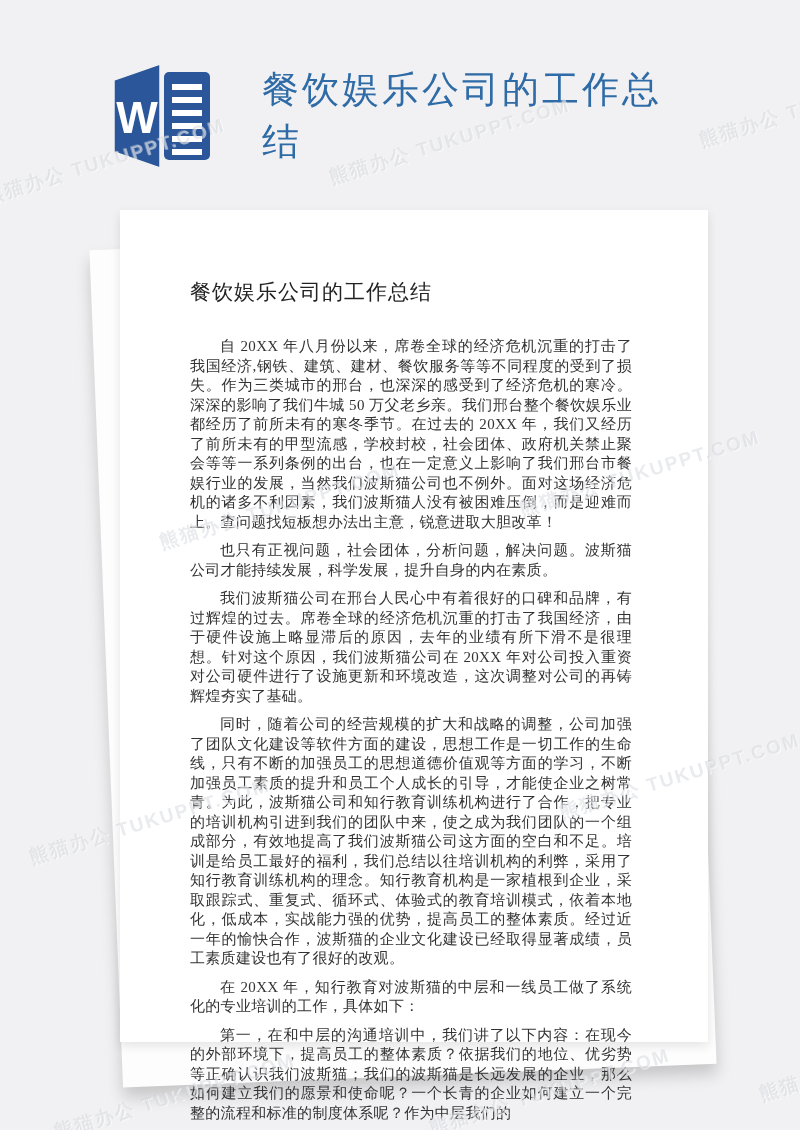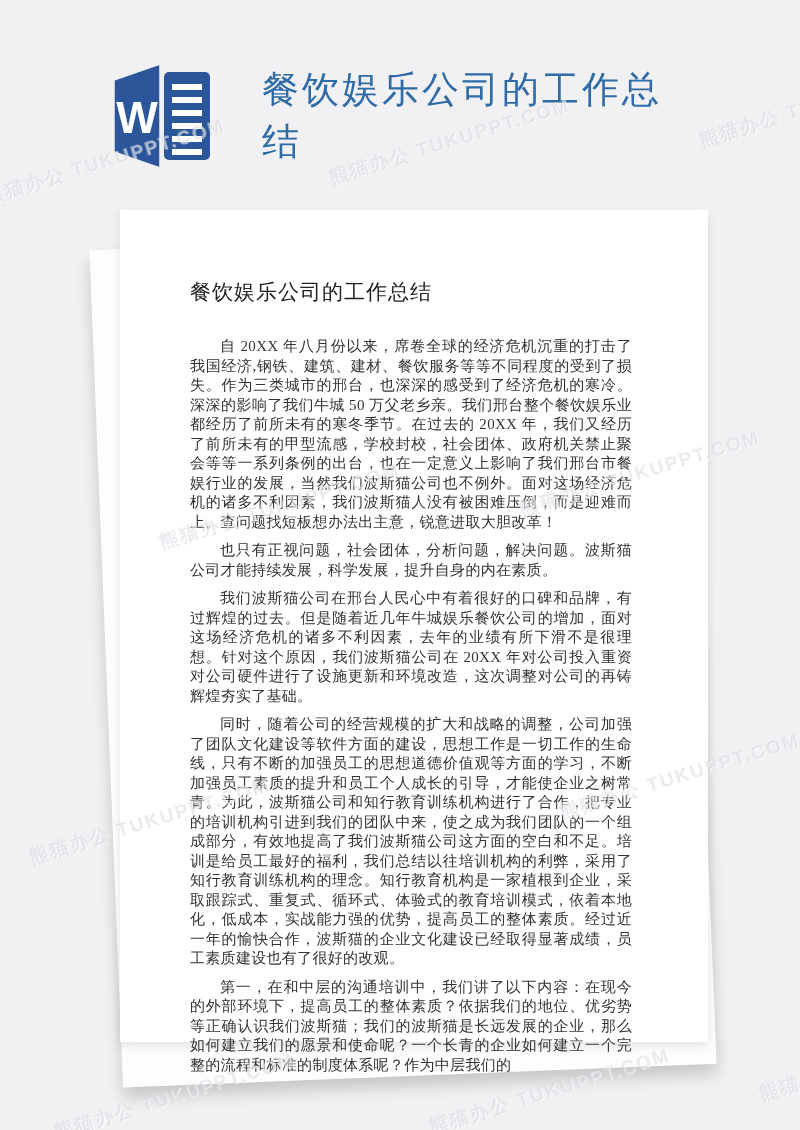--- a/index.html
+++ b/index.html
@@ -106,22 +106,23 @@
 <h1 class="main-title">餐饮娱乐公司的工作总结</h1>
 
 <div class="sheet-behind"></div>
 
 <div class="page">
   <div class="page-content">
     <h2 class="doc-title">餐饮娱乐公司的工作总结</h2>
     <div class="doc-body">
       <p>自 20XX 年八月份以来，席卷全球的经济危机沉重的打击了我国经济,钢铁、建筑、建材、餐饮服务等等不同程度的受到了损失。作为三类城市的邢台，也深深的感受到了经济危机的寒冷。深深的影响了我们牛城 50 万父老乡亲。我们邢台整个餐饮娱乐业都经历了前所未有的寒冬季节。在过去的 20XX 年，我们又经历了前所未有的甲型流感，学校封校，社会团体、政府机关禁止聚会等等一系列条例的出台，也在一定意义上影响了我们邢台市餐娱行业的发展，当然我们波斯猫公司也不例外。面对这场经济危机的诸多不利因素，我们波斯猫人没有被困难压倒，而是迎难而上。查问题找短板想办法出主意，锐意进取大胆改革！</p>
       <p>也只有正视问题，社会团体，分析问题，解决问题。波斯猫公司才能持续发展，科学发展，提升自身的内在素质。</p>
-      <p>我们波斯猫公司在邢台人民心中有着很好的口碑和品牌，有过辉煌的过去。但是随着近几年牛城娱乐餐饮公司的增加，面对这场经济危机的诸多不利因素，去年的业绩有所下滑不是很理想。针对这个原因，我们波斯猫公司在 20XX 年对公司投入重资对公司硬件进行了设施更新和环境改造，这次调整对公司的再铸辉煌夯实了基础。</p>
+      <p>我们波斯猫公司在邢台人民心中有着很好的口碑和品牌，有过辉煌的过去。席卷全球的经济危机沉重的打击了我国经济，由于硬件设施上略显滞后的原因，去年的业绩有所下滑不是很理想。针对这个原因，我们波斯猫公司在 20XX 年对公司投入重资对公司硬件进行了设施更新和环境改造，这次调整对公司的再铸辉煌夯实了基础。</p>
       <p>同时，随着公司的经营规模的扩大和战略的调整，公司加强了团队文化建设等软件方面的建设，思想工作是一切工作的生命线，只有不断的加强员工的思想道德价值观等方面的学习，不断加强员工素质的提升和员工个人成长的引导，才能使企业之树常青。为此，波斯猫公司和知行教育训练机构进行了合作，把专业的培训机构引进到我们的团队中来，使之成为我们团队的一个组成部分，有效地提高了我们波斯猫公司这方面的空白和不足。培训是给员工最好的福利，我们总结以往培训机构的利弊，采用了知行教育训练机构的理念。知行教育机构是一家植根到企业，采取跟踪式、重复式、循环式、体验式的教育培训模式，依着本地化，低成本，实战能力强的优势，提高员工的整体素质。经过近一年的愉快合作，波斯猫的企业文化建设已经取得显著成绩，员工素质建设也有了很好的改观。</p>
+      <p>在 20XX 年，知行教育对波斯猫的中层和一线员工做了系统化的专业培训的工作，具体如下：</p>
       <p>第一，在和中层的沟通培训中，我们讲了以下内容：在现今的外部环境下，提高员工的整体素质？依据我们的地位、优劣势等正确认识我们波斯猫；我们的波斯猫是长远发展的企业，那么如何建立我们的愿景和使命呢？一个长青的企业如何建立一个完整的流程和标准的制度体系呢？作为中层我们的</p>
     </div>
   </div>
 </div>
 
 <div class="watermark-layer">
   <span class="wm">熊猫办公 TUKUPPT.COM</span>
   <span class="wm">熊猫办公 TUKUPPT.COM</span>
   <span class="wm">熊猫办公 TUKUPPT.COM</span>
   <span class="wm">熊猫办公 TUKUPPT.COM</span>

